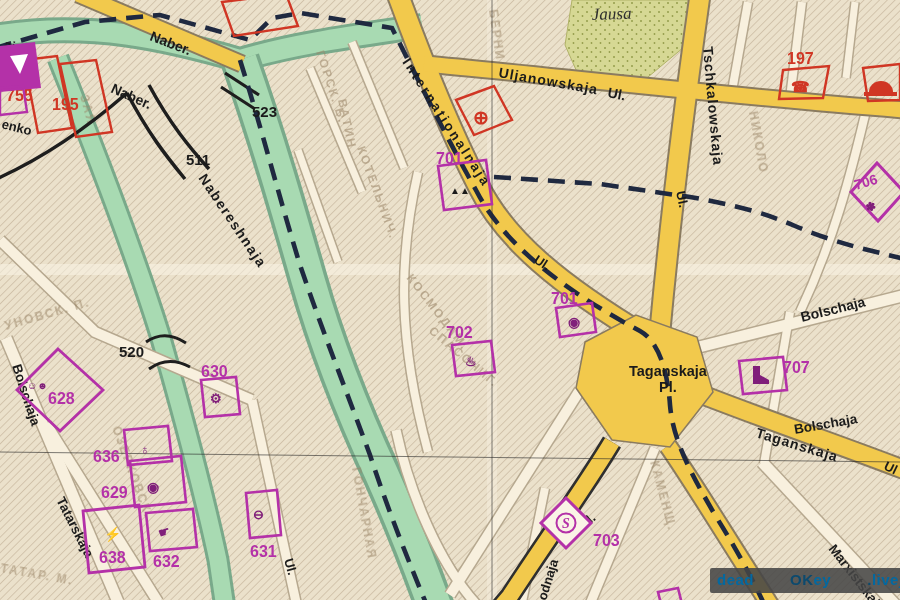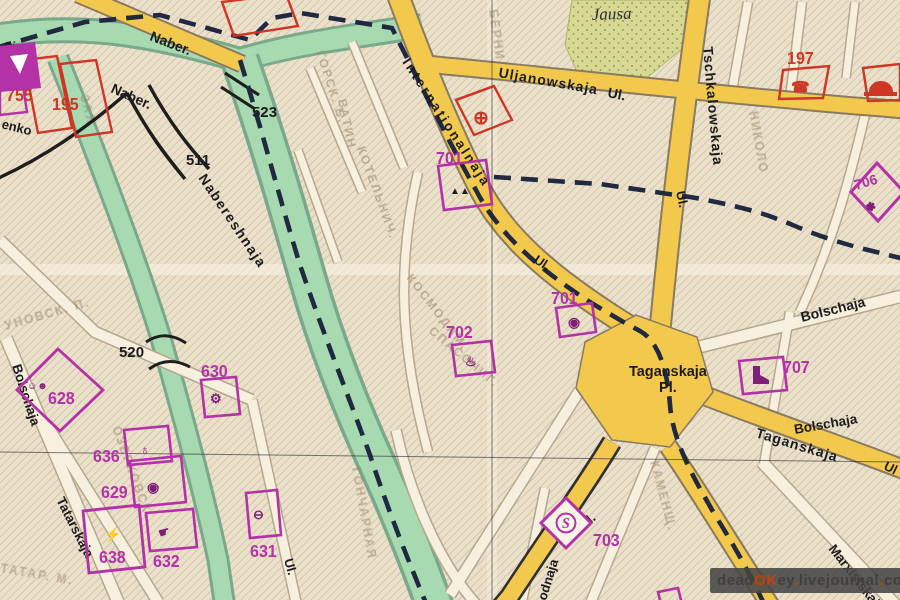--- a/index.html
+++ b/index.html
@@ -13,22 +13,22 @@
   .num-mag{fill:#b431a8;font-weight:700;}
   .faded{fill:#9b8668;opacity:.55;font-weight:700;letter-spacing:2px;}
   .jausa{font-family:"Liberation Serif",serif;font-style:italic;fill:#2f2f2f;}
   .sletter{font-family:"Liberation Serif",serif;font-style:italic;font-weight:700;fill:#b431a8;}
   .icon-mag{fill:#801f7a;font-weight:700;}
   .icon-red{fill:#d03624;font-weight:700;}
   .icon-black{fill:#1b1b1b;font-weight:700;}
   .watermark{position:absolute;left:710px;top:568px;height:20px;padding:2px 7px 3px 7px;
              background:rgba(70,70,70,.88);border-radius:2px;font-weight:700;font-size:15px;
              line-height:20px;letter-spacing:.5px;}
-  .wm-white{color:#404040;margin-top:18px;}
-  .wm-red{color:#c2410c;}
+  .wm-white{color:#0369a1;margin-top:18px;}
+  .wm-red{color:#0c4a6e;padding-left:36px;}
 </style>
 </head>
 <body>
 
 <div class="stage">
 <svg width="900" height="600" viewBox="0 0 900 600">
   <defs>
     <pattern id="hatch" patternUnits="userSpaceOnUse" width="5.5" height="5.5" patternTransform="rotate(45)">
       <rect width="5.5" height="5.5" fill="#ebe1cb"></rect>
       <line x1="0" y1="0" x2="0" y2="5.5" stroke="#c9b9a0" stroke-width="1.4"></line>

